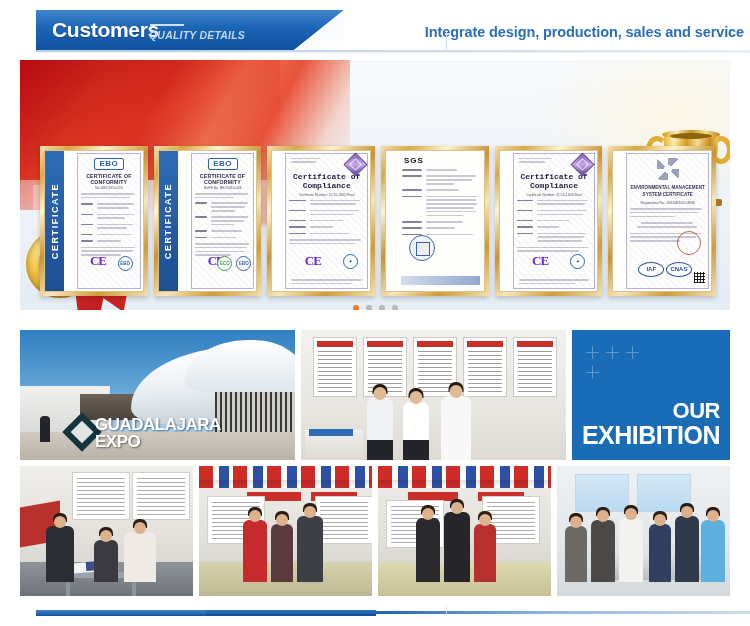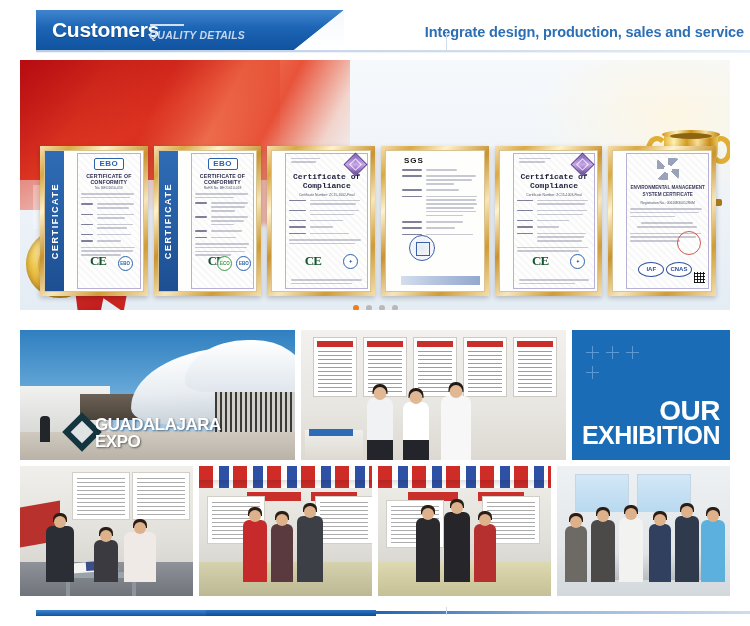--- a/index.html
+++ b/index.html
@@ -218,21 +218,21 @@
     text-align:center; color:#55556e; font-size:3.4px; margin-bottom:3px;
     position:relative; z-index:2;
   }
   .lines { position:relative; z-index:2; }
   .ln { height:1.6px; background:#9a9ab0; opacity:.55; margin-bottom:2.2px; border-radius:1px; }
   .ln.k { background:#4a4a70; opacity:.7; width:22%; }
   .lrow { display:flex; gap:4px; align-items:flex-start; margin-bottom:2.6px; }
   .lrow .ltxt { flex:1; }
   .ce-mark {
     position:absolute; left:50%; bottom:22px; transform:translateX(-50%);
-    color:#14532d; font-size:13px; font-weight:bold;
+    color:#6d28d9; font-size:13px; font-weight:bold;
     font-family:"Liberation Serif", serif; letter-spacing:-1px; z-index:3;
   }
   .ce-left { left:34%; }
   .seal {
     position:absolute; width:15px; height:15px; border-radius:50%;
     border:1.2px solid #2b62ab; color:#2b62ab;
     font-size:4.5px; font-weight:bold; text-align:center; line-height:13px;
     background:rgba(255,255,255,.85); z-index:3;
   }
   .seal-green { border-color:#3e9a45; color:#3e9a45; }
@@ -400,21 +400,21 @@
   .plus::before, .plus::after {
     content:""; position:absolute; background:#5c9ad3;
   }
   .plus::before { left:6px; top:0; width:1.4px; height:13px; }
   .plus::after { left:0; top:6px; width:13px; height:1.4px; }
   .exh-text {
     position:absolute; right:10px; bottom:12px; color:#ffffff;
     font-size:25px; font-weight:bold; line-height:25px;
     text-align:right; letter-spacing:-0.5px;
   }
-  .exh-text .l1 { font-size:28px; }
+  .exh-text .l1 { font-size:22px; }
 
   
   .bg-room { position:absolute; inset:0; background: linear-gradient(to bottom,#f0efeb 0%, #e2e0da 55%, #cfcdc6 100%); }
   .bg-carpet { position:absolute; left:0; bottom:0; width:100%; height:34px; background: linear-gradient(to bottom,#8f9399,#6f747a); }
   .red-carpet { position:absolute; left:0; top:38px; width:40px; height:40px; background:#b8312c; transform:skewY(-10deg); }
   .wall-board {
     position:absolute; top:6px; width:58px; height:48px; background:#fff; border:1px solid #d2cec8;
   }
   .wall-board i {
     position:absolute; left:4px; right:4px; top:5px; bottom:4px; display:block;

